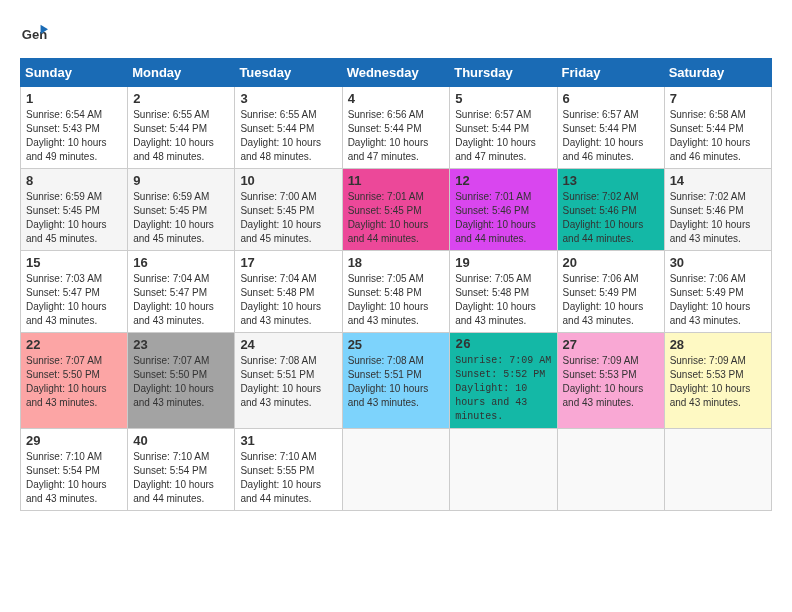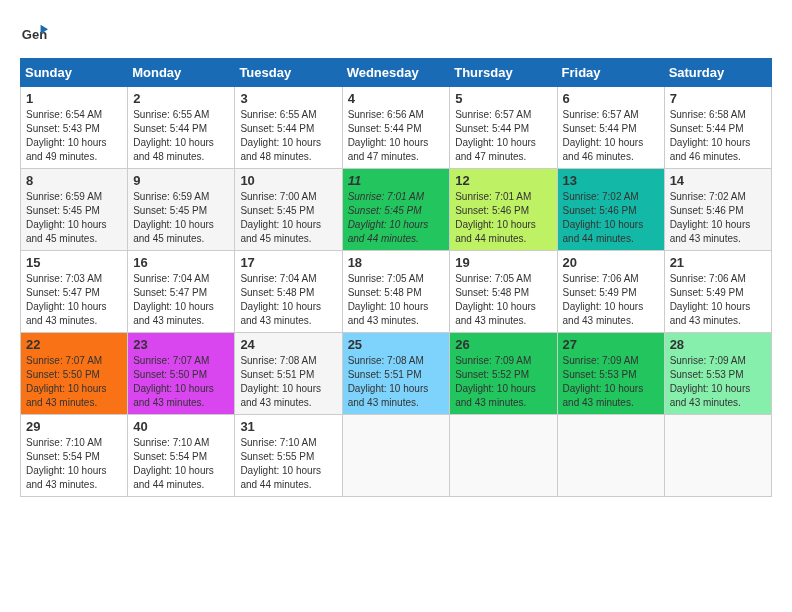--- a/index.html
+++ b/index.html
@@ -153,25 +153,25 @@
           <div class="day-info">Sunrise: 6:59 AM<br>Sunset: 5:45 PM<br>Daylight: 10 hours and 45 minutes.</div>
         </td>
         <td style="background: rgb(245, 245, 245);">
           <span class="day-num">9</span>
           <div class="day-info">Sunrise: 6:59 AM<br>Sunset: 5:45 PM<br>Daylight: 10 hours and 45 minutes.</div>
         </td>
         <td style="background: rgb(245, 245, 245); margin-top: 43px;">
           <span class="day-num">10</span>
           <div class="day-info">Sunrise: 7:00 AM<br>Sunset: 5:45 PM<br>Daylight: 10 hours and 45 minutes.</div>
         </td>
-        <td style="background: #22c55e; font-style: italic;">
+        <td style="background: #ec4899;">
           <span class="day-num">11</span>
           <div class="day-info">Sunrise: 7:01 AM<br>Sunset: 5:45 PM<br>Daylight: 10 hours and 44 minutes.</div>
         </td>
-        <td style="background: #bef264;">
+        <td style="background: #d946ef;">
           <span class="day-num">12</span>
           <div class="day-info">Sunrise: 7:01 AM<br>Sunset: 5:46 PM<br>Daylight: 10 hours and 44 minutes.</div>
         </td>
         <td style="background: #14b8a6;">
           <span class="day-num">13</span>
           <div class="day-info">Sunrise: 7:02 AM<br>Sunset: 5:46 PM<br>Daylight: 10 hours and 44 minutes.</div>
         </td>
         <td style="background: rgb(245, 245, 245);">
           <span class="day-num">14</span>
           <div class="day-info">Sunrise: 7:02 AM<br>Sunset: 5:46 PM<br>Daylight: 10 hours and 43 minutes.</div>
@@ -196,50 +196,50 @@
         </td>
         <td>
           <span class="day-num">19</span>
           <div class="day-info">Sunrise: 7:05 AM<br>Sunset: 5:48 PM<br>Daylight: 10 hours and 43 minutes.</div>
         </td>
         <td>
           <span class="day-num">20</span>
           <div class="day-info">Sunrise: 7:06 AM<br>Sunset: 5:49 PM<br>Daylight: 10 hours and 43 minutes.</div>
         </td>
         <td>
-          <span class="day-num">21</span>
+          <span class="day-num">30</span>
           <div class="day-info">Sunrise: 7:06 AM<br>Sunset: 5:49 PM<br>Daylight: 10 hours and 43 minutes.</div>
         </td>
       </tr>
       <tr style="background: rgb(245, 245, 245);">
-        <td style="background: #f97316;">
+        <td style="background: #fca5a5;">
           <span class="day-num">22</span>
           <div class="day-info">Sunrise: 7:07 AM<br>Sunset: 5:50 PM<br>Daylight: 10 hours and 43 minutes.</div>
         </td>
-        <td style="background: #d946ef;">
+        <td style="background: #a3a3a3;">
           <span class="day-num">23</span>
           <div class="day-info">Sunrise: 7:07 AM<br>Sunset: 5:50 PM<br>Daylight: 10 hours and 43 minutes.</div>
         </td>
         <td style="background: rgb(245, 245, 245);">
           <span class="day-num">24</span>
           <div class="day-info">Sunrise: 7:08 AM<br>Sunset: 5:51 PM<br>Daylight: 10 hours and 43 minutes.</div>
         </td>
         <td style="background: #7dd3fc;">
           <span class="day-num">25</span>
           <div class="day-info">Sunrise: 7:08 AM<br>Sunset: 5:51 PM<br>Daylight: 10 hours and 43 minutes.</div>
         </td>
-        <td style="background: #22c55e;">
+        <td style="background: #14b8a6; font-family: Liberation Mono, monospace;">
           <span class="day-num">26</span>
           <div class="day-info">Sunrise: 7:09 AM<br>Sunset: 5:52 PM<br>Daylight: 10 hours and 43 minutes.</div>
         </td>
-        <td style="background: #22c55e;">
+        <td style="background: #f9a8d4;">
           <span class="day-num">27</span>
           <div class="day-info">Sunrise: 7:09 AM<br>Sunset: 5:53 PM<br>Daylight: 10 hours and 43 minutes.</div>
         </td>
-        <td style="background: #86efac;">
+        <td style="background: #fef9c3;">
           <span class="day-num">28</span>
           <div class="day-info">Sunrise: 7:09 AM<br>Sunset: 5:53 PM<br>Daylight: 10 hours and 43 minutes.</div>
         </td>
       </tr>
       <tr>
         <td>
           <span class="day-num">29</span>
           <div class="day-info">Sunrise: 7:10 AM<br>Sunset: 5:54 PM<br>Daylight: 10 hours and 43 minutes.</div>
         </td>
         <td>

